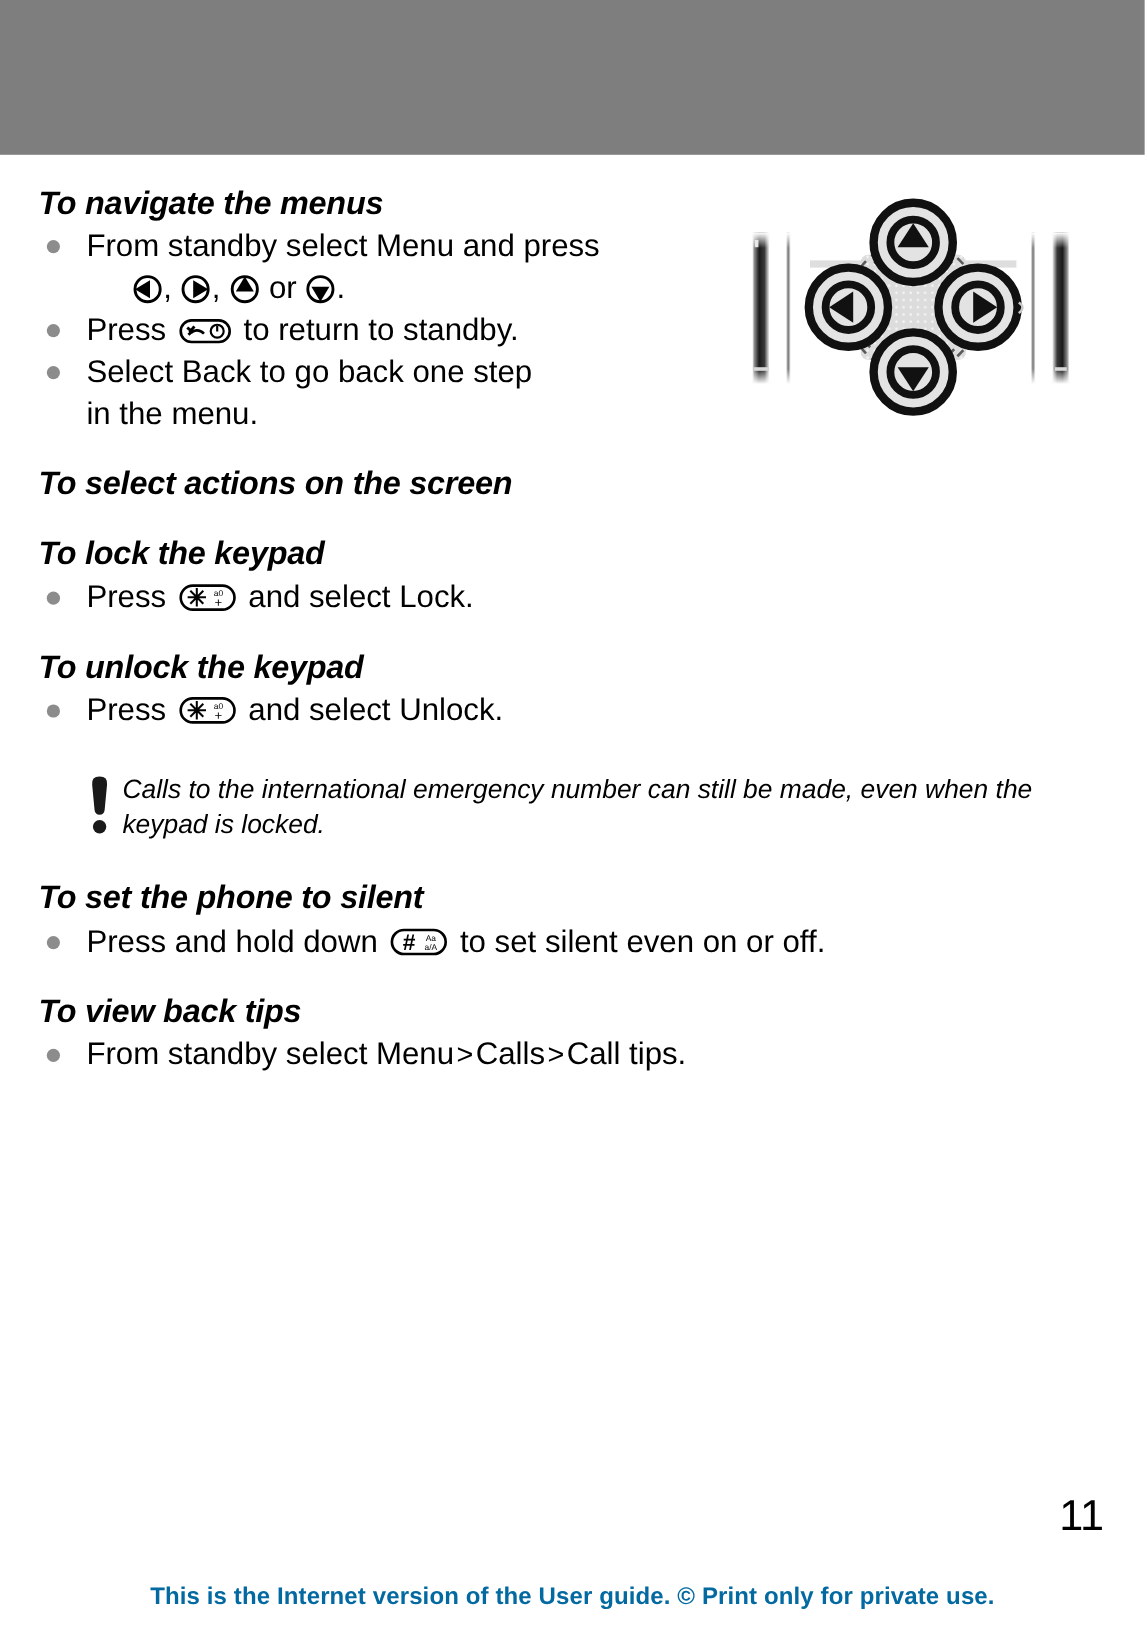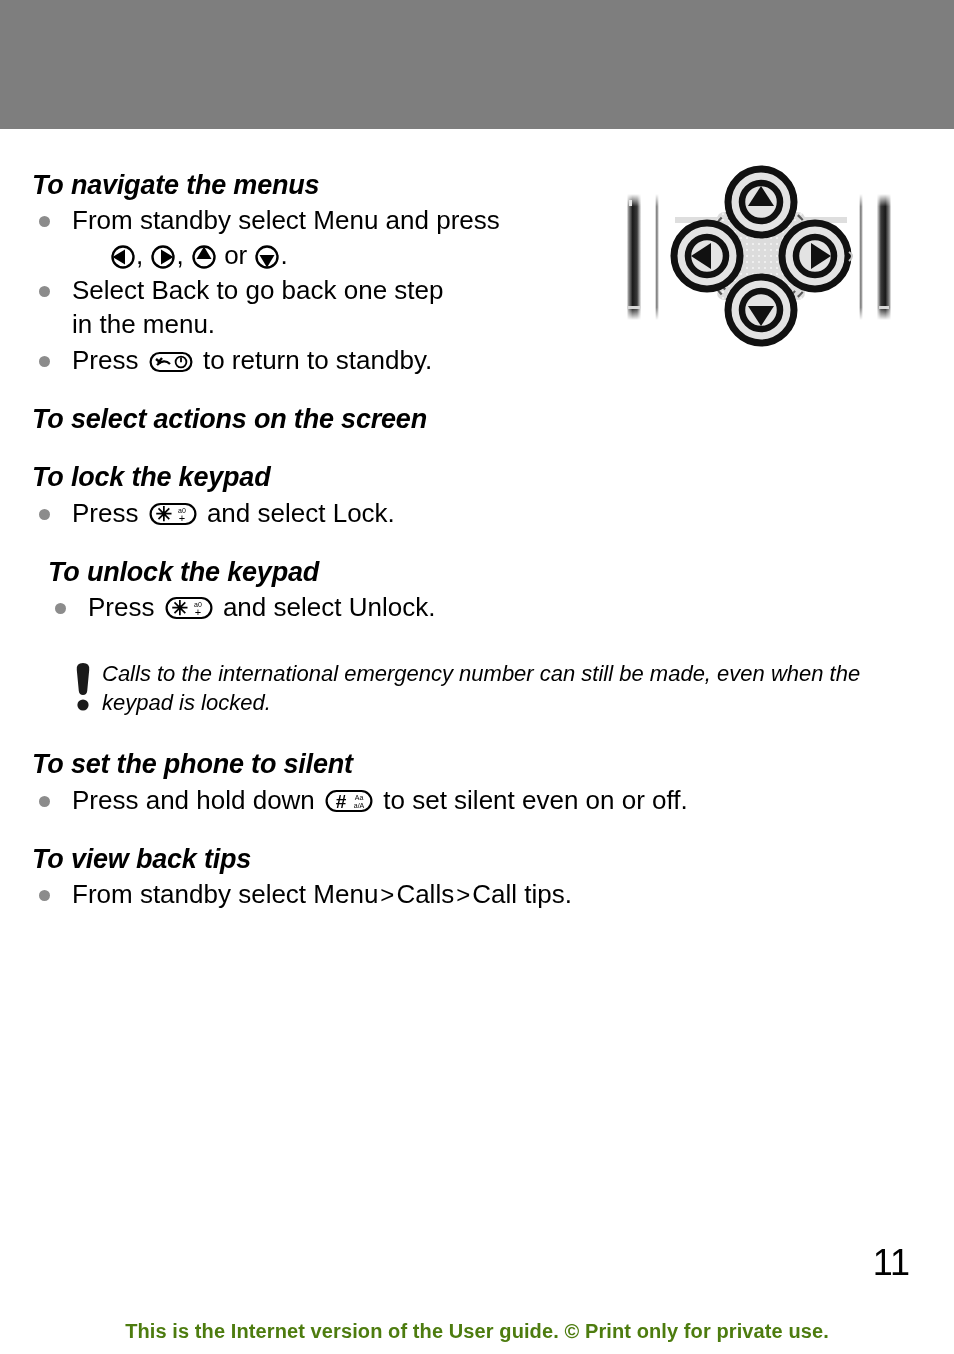--- a/index.html
+++ b/index.html
@@ -20,35 +20,35 @@
     left: 0; top: 0;
     width: 954px; height: 129px;
     background: #7e7e7e;
   }
 
   
   .page-body {
     position: absolute;
     left: 0; top: 129px;
     width: 954px;
-    padding: 40px 32px 0 32px;
+    padding: 24px 32px 0 32px;
   }
 
   .col-text { width: 600px; }
 
   h2.sec-title {
     font-size: 27px;
     font-style: italic;
     font-weight: bold;
     margin: 0 0 2px 0;
     letter-spacing: -0.2px;
     line-height: 1.2;
   }
   .sec { margin-bottom: 26px; }
-  .sec.tight { margin-bottom: 24px; margin-left: 16px; }
+  .sec.tight { margin-bottom: 24px; }
 
   ul.bullets { list-style: none; margin: 0; padding: 0; }
   ul.bullets > li {
     position: relative;
     padding-left: 40px;
     font-size: 26px;
     line-height: 1.32;
     margin: 0 0 1px 0;
   }
   ul.bullets > li .dot {
@@ -85,32 +85,32 @@
   
   .navpad-figure {
     position: absolute;
     left: 613px; top: 164px;
     width: 310px; height: 190px;
   }
 
   
   .page-number {
     position: absolute;
-    right: 44px; top: 1242px;
+    right: 34px; top: 1242px;
     font-size: 36px;
     font-weight: normal;
   }
   .doc-footer {
     position: absolute;
     left: 0; top: 1320px;
     width: 954px;
     text-align: center;
     font-size: 20px;
     font-weight: bold;
-    color: #4d7c0f;
+    color: #0369a1;
     letter-spacing: 0.1px;
   }
 </style>
 </head>
 <body>
 
 <div class="header-band"></div>
 
 <div class="navpad-figure">
   <svg width="310" height="190" viewBox="0 0 310 190">
@@ -225,37 +225,37 @@
               <svg width="26" height="26" viewBox="0 0 26 26">
                   <circle cx="13" cy="13" r="10.5" fill="#fff" stroke="#000" stroke-width="2.4"></circle>
                   <path d="M13 23.5 L20.5 11 L5.5 11 Z" fill="#000"></path>
                 </svg>
             </span><span>.</span>
           </div>
         </li>
 
         <li>
           <span class="dot"></span>
-          <span>Select </span><b class="kw">Back</b><span> to go back one step</span>
-          <div>in the menu.</div>
-        </li>
-
-        <li>
-          <span class="dot"></span>
           <span>Press </span><span class="keyicon icon-gap">
             <svg width="44" height="26" viewBox="0 0 44 26">
                 <rect x="1.6" y="4" width="40.8" height="18" rx="9" fill="#fff" stroke="#000" stroke-width="2.2"></rect>
                 <path d="M8 16 q7 -7 13 -1" stroke="#000" stroke-width="2.2" fill="none"></path>
                 <path d="M7 10 l5 4 M13 9 l-4 5" stroke="#000" stroke-width="2.4"></path>
                 <circle cx="32" cy="13" r="5.4" fill="#fff" stroke="#000" stroke-width="1.8"></circle>
                 <line x1="32" y1="8.6" x2="32" y2="13.2" stroke="#000" stroke-width="1.8"></line>
               </svg>
           </span><span> to return to standby.</span>
         </li>
 
+        <li>
+          <span class="dot"></span>
+          <span>Select </span><b class="kw">Back</b><span> to go back one step</span>
+          <div>in the menu.</div>
+        </li>
+
 
       </ul>
     </div>
 
     <div class="sec">
       <h2 class="sec-title">To select actions on the screen</h2>
     </div>
 
     <div class="sec">
       <h2 class="sec-title">To lock the keypad</h2>

